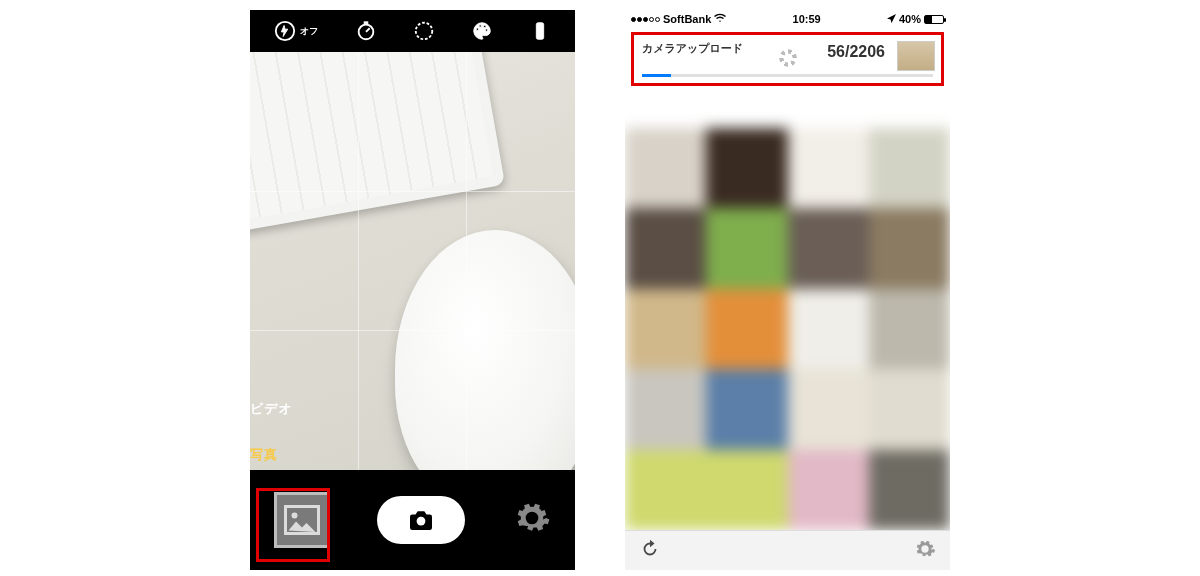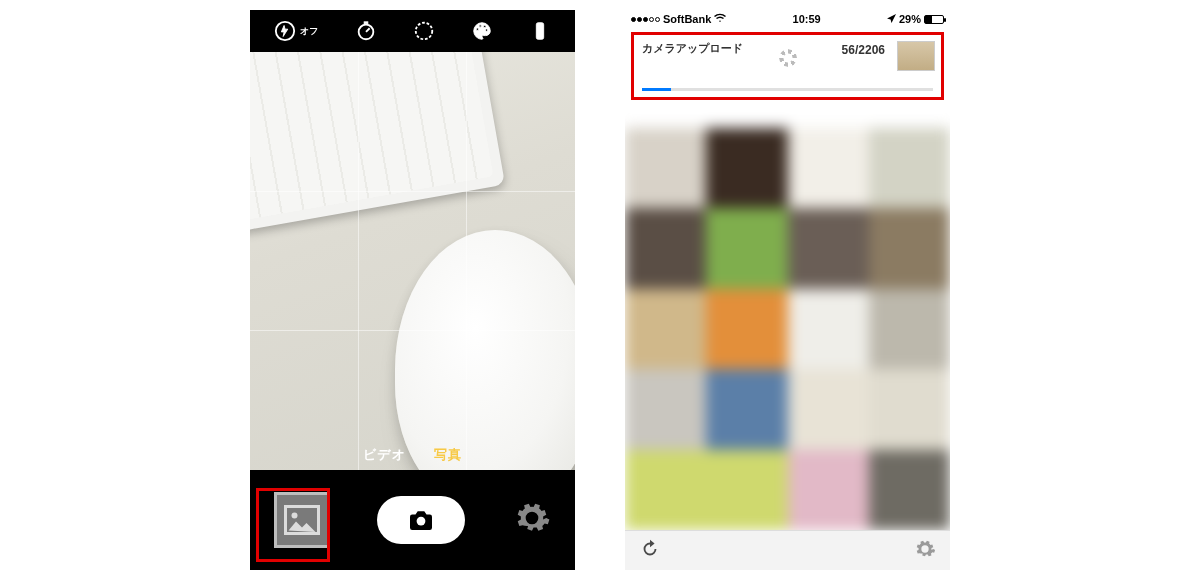--- a/index.html
+++ b/index.html
@@ -74,22 +74,22 @@
   }
   .grid-overlay::before, .grid-overlay::after {
     content:""; position:absolute; background:rgba(255,255,255,0.5);
   }
   .grid-overlay .v1,.grid-overlay .v2{position:absolute;top:0;bottom:0;width:1px;background:rgba(255,255,255,0.5);}
   .grid-overlay .h1,.grid-overlay .h2{position:absolute;left:0;right:0;height:1px;background:rgba(255,255,255,0.5);}
   .grid-overlay .v1{left:33.3%;} .grid-overlay .v2{left:66.6%;}
   .grid-overlay .h1{top:33.3%;}  .grid-overlay .h2{top:66.6%;}
   .mode-row {
     position:absolute; bottom:0; left:0; right:0;
-    display:flex; justify-content:center; gap:28px;
-    font-size:13px; padding:4px 0 6px;
+    display:flex; justify-content:space-between; gap:28px;
+    font-size:13px; padding:4px 0 6px;flex-direction:column;
   }
   .mode-row span { color:#fff; letter-spacing:1px;}
   .mode-row .active { color:#f7c946; }
   .cam-bottom {
     height: 100px;
     background:#000;
     display:flex;
     align-items:center;
     justify-content:space-around;
     position:relative;
@@ -135,24 +135,24 @@
   .nav-bar {
     height:36px; display:flex; align-items:center; justify-content:space-between;
     padding:0 12px; font-size:16px; color:#007aff; border-bottom:1px solid #eee;
   }
   .upload-box {
     margin:4px 6px 6px;
     border:3px solid #e10000;
     padding:6px 8px 4px;
     position:relative;
     background:#fff;
-    height:68px;
+    height:54px;
   }
   .upload-title{font-size:11px;color:#333;}
-  .upload-count{position:absolute;right:56px;top:8px;font-size:12px;color:#333;}
+  .upload-count{position:absolute;right:56px;top:8px;font-size:16px;color:#333;}
   .spinner{
     position:absolute; left:50%; top:14px; transform:translateX(-50%);
     width:18px;height:18px;border-radius:50%;
     background:
       conic-gradient(#bbb 0 30deg,transparent 30deg 60deg,#bbb 60deg 90deg,transparent 90deg 120deg,#bbb 120deg 150deg,transparent 150deg 180deg,#bbb 180deg 210deg,transparent 210deg 240deg,#bbb 240deg 270deg,transparent 270deg 300deg,#bbb 300deg 330deg,transparent 330deg 360deg);
     -webkit-mask:radial-gradient(circle,transparent 4px,#000 5px);
             mask:radial-gradient(circle,transparent 4px,#000 5px);
   }
   .upload-thumb{position:absolute;right:6px;top:6px;width:38px;height:30px;background:linear-gradient(#d7c7a8,#c2ad85);border:1px solid #ccc;}
   .progress{position:absolute;left:8px;right:8px;bottom:6px;height:3px;background:#e0e0e0;}
@@ -272,21 +272,21 @@
           </svg>
       </span>
     </div>
     <span>10:59</span>
     <div class="status-right">
       <span>
         <svg width="9" height="9" viewBox="0 0 10 10">
             <path d="M0 5l10-5-5 10-1-4z" fill="#000"></path>
           </svg>
       </span>
-      <span>29%</span>
+      <span>40%</span>
       <div class="battery">
           <div class="fill"></div>
         </div>
     </div>
   </div>
 
 
   <div class="upload-box">
     <div class="upload-title">カメラアップロード</div>
     <div class="spinner"></div>

